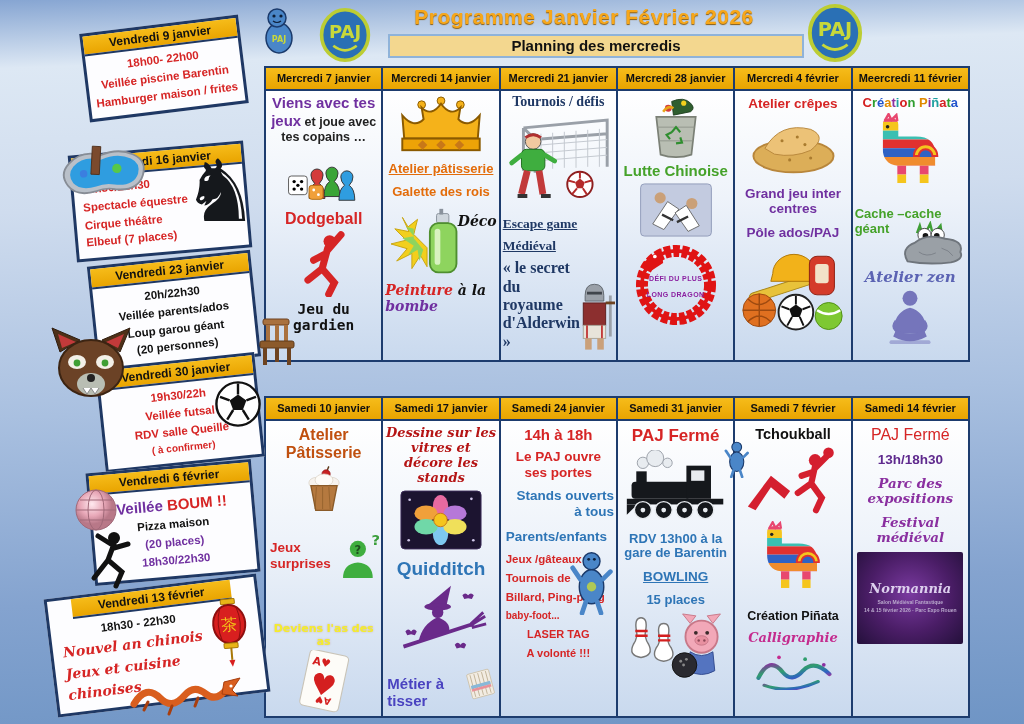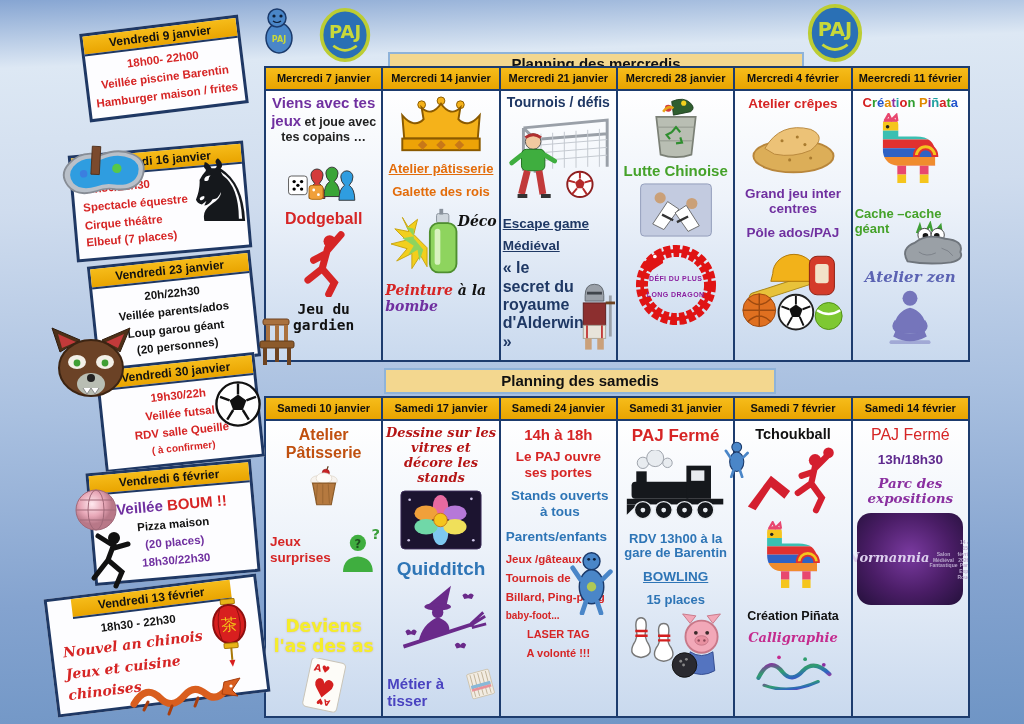--- a/index.html
+++ b/index.html
@@ -5,41 +5,41 @@
   html,body{margin:0;padding:0;}
   .poster{position:relative;width:1024px;height:724px;overflow:hidden;
     font-family:"Liberation Sans",sans-serif;
     background:linear-gradient(178deg,#86a5d2 0%,#dde8f4 9%,#cfdcee 28%,#a9c0e0 55%,#84a3cf 80%,#6f95c5 100%);}
   
   .title{position:absolute;left:378px;top:5px;width:412px;text-align:center;
     font-size:21px;font-weight:bold;color:#f7a71a;letter-spacing:.5px;
     text-shadow:0 1px 1px #8a5d10;}
   .banner{position:absolute;background:#f3d78f;border:2px solid #8fb3d9;
     text-align:center;font-weight:bold;color:#111;box-sizing:border-box;}
-  .wed-banner{left:388px;top:52px;width:416px;height:24px;font-size:15px;line-height:20px;}
+  .wed-banner{left:388px;top:34px;width:416px;height:24px;font-size:15px;line-height:20px;}
   .sat-banner{left:384px;top:368px;width:392px;height:26px;font-size:15px;line-height:22px;}
   .logo{position:absolute;}
   .logo-left{left:316px;top:8px;}
   .logo-right{left:804px;top:4px;}
   .mini-mascot{position:absolute;left:260px;top:6px;}
   
   .grid{position:absolute;display:flex;z-index:2;}
   .wed-grid{left:264px;top:66px;width:706px;height:296px;}
   .sat-grid{left:264px;top:396px;width:706px;height:322px;}
   .col{flex:1 1 0;border:2px solid #1d3c6e;box-sizing:border-box;display:flex;flex-direction:column;min-width:0;}
   .col + .col{margin-left:-2px;}
   .col-head{height:21px;line-height:21px;text-align:center;font-size:11px;font-weight:bold;color:#101010;
     background:linear-gradient(#f6bc1a,#e9a400);border-bottom:2px solid #1d3c6e;}
   .col-body{position:relative;flex:1;overflow:hidden;padding:3px 2px;
     background:linear-gradient(#ffffff 0%,#eef3fa 40%,#c9d9ee 100%);
     display:flex;flex-direction:column;align-items:center;
     font-size:12px;font-weight:bold;text-align:center;line-height:1.15;}
   
   .red{color:#d62525}.darkred{color:#b51414}.purple{color:#7030a0}
-  .navy{color:#1f3864;font-family:Liberation Sans, sans-serif;}
+  .navy{color:#1f3864;font-family:Liberation Serif, serif;}
   .green{color:#45a229}.blue{color:#2e75b6}.orange{color:#e36c0a}
   .brown-orange{color:#c0500f}.yellow{color:#f5ee2a;text-shadow:0 0 2px #caa;}
   .violet{color:#4a43c0}.magenta{color:#c42b8e}.slate{color:#5b63b3}
   .u{text-decoration:underline}
   .script{font-family:"DejaVu Serif",serif;font-style:italic;}
   
   .fb{position:absolute;background:#fdfdff;border:3px solid #1f3864;box-sizing:border-box;z-index:3;
     text-align:center;font-weight:bold;}
   .fb-head{background:linear-gradient(#f6bc1a,#e9a400);border-bottom:2px solid #1f3864;
     font-size:12px;font-weight:bold;color:#111;padding:2px 0;}
@@ -57,31 +57,31 @@
   .horse{left:182px;top:148px;font-family:"DejaVu Sans",sans-serif;font-size:86px;line-height:1;color:#15181c;}
   .wolf{left:50px;top:326px;}
   .ball-loose{left:214px;top:380px;}
   .disco{left:74px;top:486px;}
   .lantern{left:212px;top:598px;transform:rotate(-5deg);}
   .cn-dragon{left:128px;top:656px;}
   .chair{left:256px;top:318px;}
   .edge-mascot{left:724px;top:440px;z-index:5;}
   
   .mt2{margin-top:2px}.mt4{margin-top:4px}.mt6{margin-top:6px}.mt8{margin-top:8px}.mt10{margin-top:10px}
-  .left-align{align-self:flex-start;text-align:center;padding-left:3px;}
+  .left-align{align-self:flex-start;text-align:right;padding-left:3px;}
   .intro-main{color:#7030a0;font-size:15px;}
   .intro-rest{color:#222;font-size:12.5px;font-weight:bold;}
   .gardien{font-family:"DejaVu Sans Mono",monospace;font-size:14.5px;color:#111;}
   .deco{position:absolute;right:2px;top:122px;font-family:"DejaVu Serif",serif;font-style:italic;color:#111;font-size:14px;}
   .dragon-ring{position:relative;width:92px;height:92px;margin-top:2px;}
   .dragon-ring .dtxt{position:absolute;left:0;right:0;font-size:7px;font-weight:bold;color:#8a1fa0;letter-spacing:.4px;}
   .knight-wrap{position:absolute;right:1px;bottom:2px;}
-  .normannia{width:106px;height:92px;margin-top:6px;border-radius:14px;
+  .normannia{width:106px;height:92px;margin-top:6px;border-radius:2px;
     background:radial-gradient(ellipse at 50% 45%,#7a3aa0 0%,#4a1d66 55%,#23103a 100%);
-    display:flex;flex-direction:row;justify-content:center;align-items:center;color:#ddd0ee;}
+    display:flex;flex-direction:column;justify-content:center;align-items:center;color:#ddd0ee;}
   .normannia .nt{font-family:"DejaVu Serif",serif;font-style:italic;font-size:13px;font-weight:bold;}
   .normannia .ns{font-size:5px;color:#b9a8cc;margin-top:3px;}
   .rainbow{font-size:13px;font-weight:bold;}
 </style>
 </head>
 <body>
 
 <div class="poster">
 
   <svg class="mini-mascot" width="38" height="48" viewBox="0 0 38 48">
@@ -92,20 +92,21 @@
     <path d="M13 15 q4 3 8 0" stroke="#0d1e38" stroke-width="1.2" fill="none"></path>
     <text x="19" y="36" text-anchor="middle" font-size="8" font-weight="bold" fill="#c8d83a" font-family="DejaVu Sans">PAJ</text>
   </svg>
 
   <svg class="logo logo-left" width="58" height="54" viewBox="0 0 60 60">
     <ellipse cx="30" cy="30" rx="26" ry="28" fill="#2a70b5" stroke="#bccd33" stroke-width="4"></ellipse>
     <text x="30" y="33" text-anchor="middle" font-size="20" font-weight="bold" fill="#c8d83a" font-family="DejaVu Sans">PAJ</text>
     <path d="M17 42 Q30 52 43 42" stroke="#c8d83a" stroke-width="3" fill="none"></path>
   </svg>
 
+  <div class="title">Programme Janvier Février 2026</div>
   <div class="banner wed-banner">Planning des mercredis</div>
 
   <svg class="logo logo-right" width="62" height="58" viewBox="0 0 60 60">
     <ellipse cx="30" cy="30" rx="26" ry="28" fill="#2a70b5" stroke="#bccd33" stroke-width="4"></ellipse>
     <text x="30" y="33" text-anchor="middle" font-size="20" font-weight="bold" fill="#c8d83a" font-family="DejaVu Sans">PAJ</text>
     <path d="M17 42 Q30 52 43 42" stroke="#c8d83a" stroke-width="3" fill="none"></path>
   </svg>
 
   <div class="fb fb1">
     <div class="fb-head">Vendredi 9 janvier</div>
@@ -436,21 +437,20 @@
           <circle cx="30" cy="11" r="8"></circle>
           <path d="M30 21 Q15 25 13 41 Q11 49 22 49 L38 49 Q49 49 47 41 Q45 25 30 21 Z"></path>
           <path d="M12 52 Q30 62 48 52 L45 45 Q30 53 15 45 Z"></path>
           <path d="M14 34 Q8 42 14 46 L20 42 Z M46 34 Q52 42 46 46 L40 42 Z"></path>
           <rect x="8" y="56" width="44" height="4" rx="2" opacity=".5"></rect>
         </svg>
       </div>
     </div>
   </div>
 
-  <div class="banner sat-banner">Planning des samedis</div>
 
   <div class="grid sat-grid">
 
     <div class="col">
       <div class="col-head">Samedi 10 janvier</div>
       <div class="col-body">
         <div class="brown-orange mt2" style="font-size:16px;">Atelier Pâtisserie</div>
         <svg class="mt2" width="70" height="66" viewBox="0 0 70 70">
           <line x1="38" y1="12" x2="42" y2="2" stroke="#5e3a1a" stroke-width="2"></line>
           <circle cx="38" cy="13" r="6" fill="#c82222" stroke="#8e1212"></circle>
@@ -462,21 +462,21 @@
         </svg>
         <div style="display:flex;align-items:center;margin-top:12px;width:100%;">
           <div class="red" style="font-size:13.5px;text-align:left;padding-left:2px;">Jeux surprises</div>
           <svg width="56" height="62" viewBox="0 0 60 65">
             <text x="48" y="16" font-size="22" font-weight="bold" fill="#3a9e3a" font-family="DejaVu Sans">?</text>
             <circle cx="28" cy="22" r="12" fill="#3fae3f"></circle>
             <path d="M6 65 Q6 44 28 42 Q50 44 50 65 Z" fill="#3fae3f"></path>
             <text x="28" y="30" text-anchor="middle" font-size="17" font-weight="bold" fill="#1e4f1e" font-family="DejaVu Sans">?</text>
           </svg>
         </div>
-        <div class="yellow mt4" style="font-size:17px;font-family:'DejaVu Sans',sans-serif;margin-top:36px;">Deviens l'as des as</div>
+        <div class="yellow mt4" style="font-size:11px;font-family:'DejaVu Sans',sans-serif;margin-top:36px;">Deviens l'as des as</div>
         <svg class="mt2" width="84" height="86" viewBox="0 0 84 86">
           <g transform="rotate(12 42 43)">
             <rect x="15" y="3" width="54" height="78" rx="6" fill="#fdfcf8" stroke="#c9c4b8" stroke-width="1.5"></rect>
             <text x="21" y="23" font-size="15" font-weight="bold" fill="#d41f1f" font-family="DejaVu Sans">A♥</text>
             <text x="42" y="62" text-anchor="middle" font-size="40" fill="#d41f1f" font-family="DejaVu Sans">♥</text>
             <text x="63" y="76" font-size="13" fill="#d41f1f" font-family="DejaVu Sans" transform="rotate(180 60 70)">A♥</text>
           </g>
         </svg>
       </div>
     </div>
@@ -655,20 +655,21 @@
         </svg>
       </div>
     </div>
 
     <div class="col">
       <div class="col-head">Samedi 14 février</div>
       <div class="col-body">
         <div class="red mt2" style="font-size:16px;font-weight:normal;font-family:'Liberation Sans',sans-serif;">PAJ Fermé</div>
         <div class="purple mt8" style="font-size:13.5px;color:#5f2a8e;">13h/18h30</div>
         <div class="script mt8" style="font-size:13.5px;color:#8a2fa0;font-weight:bold;">Parc des expositions</div>
+        <div class="script mt8" style="font-size:13.5px;color:#8a2fa0;font-weight:bold;">Festival médiéval</div>
         <div class="normannia">
           <div class="nt">Normannia</div>
           <div class="ns">Salon Médiéval Fantastique</div>
           <div class="ns">14 &amp; 15 février 2026 - Parc Expo Rouen</div>
         </div>
       </div>
     </div>
   </div>
 
   <svg class="loose edge-mascot" width="26" height="38" viewBox="0 0 45 70">

